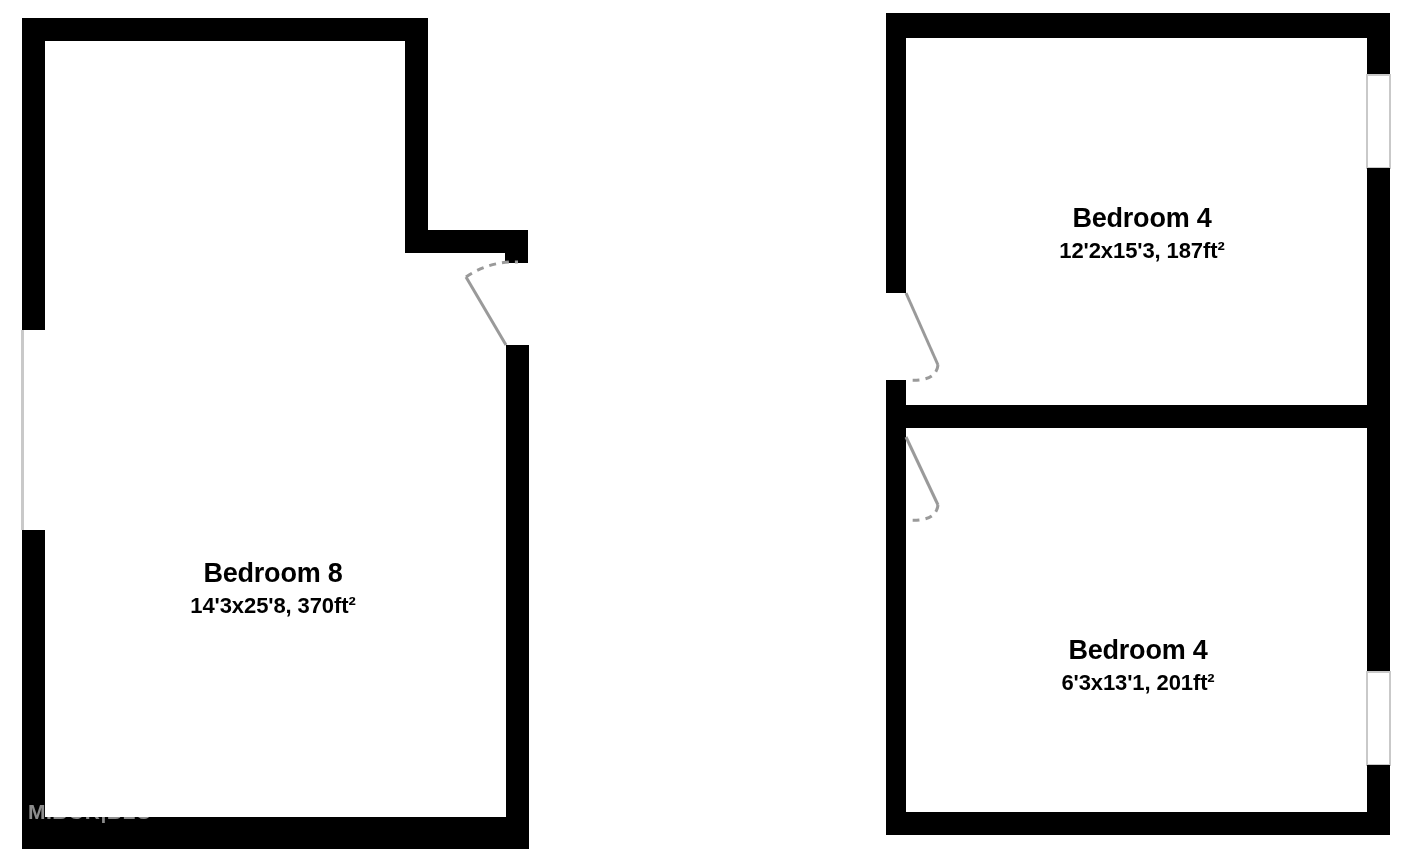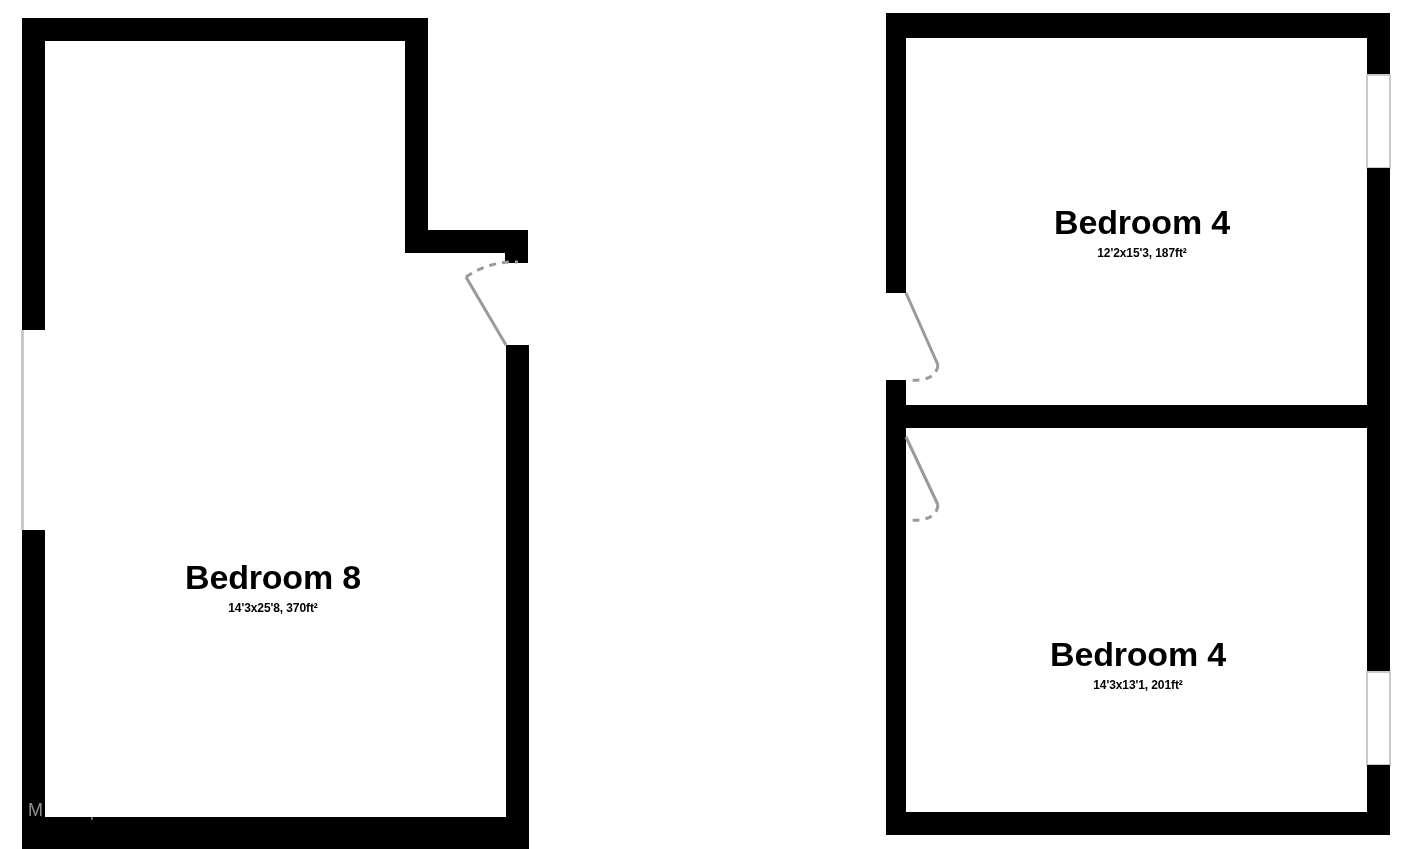--- a/index.html
+++ b/index.html
@@ -30,35 +30,35 @@
   .room-label {
     position: absolute;
     text-align: center;
     color: #000000;
     white-space: nowrap;
     transform: translateX(-50%);
     line-height: 1.0;
   }
   .room-label .room-name {
     display: block;
-    font-size: 34px;
+    font-size: 27px;
     font-weight: bold;
     letter-spacing: -0.2px;
   }
   .room-label .room-dims {
     display: block;
-    font-size: 12px;
+    font-size: 22px;
     font-weight: bold;
     margin-top: 8px;
     letter-spacing: -0.1px;
   }
   .watermark {
     position: absolute;
-    font-size: 18px;
-    font-weight: 400;
+    font-size: 21px;
+    font-weight: 700;
     letter-spacing: 0.5px;
     color: rgba(255,255,255,0.55);
     white-space: nowrap;
     pointer-events: none;
   }
 </style>
 </head>
 <body>
 
 <div id="plan-canvas">
@@ -129,18 +129,18 @@
     <span class="room-dims">14'3x25'8, 370ft²</span>
   </div>
 
   <div class="room-label" style="left:1142px; top:205px;">
     <span class="room-name">Bedroom 4</span>
     <span class="room-dims">12'2x15'3, 187ft²</span>
   </div>
 
   <div class="room-label" style="left:1138px; top:637px;">
     <span class="room-name">Bedroom 4</span>
-    <span class="room-dims">14'3x13'1, 201ft²</span>
+    <span class="room-dims">6'3x13'1, 201ft²</span>
   </div>
 
   <div class="watermark" style="left:28px; top:800px;">MIBOR|BLC</div>
 
 </div>
 
 </body></html>

